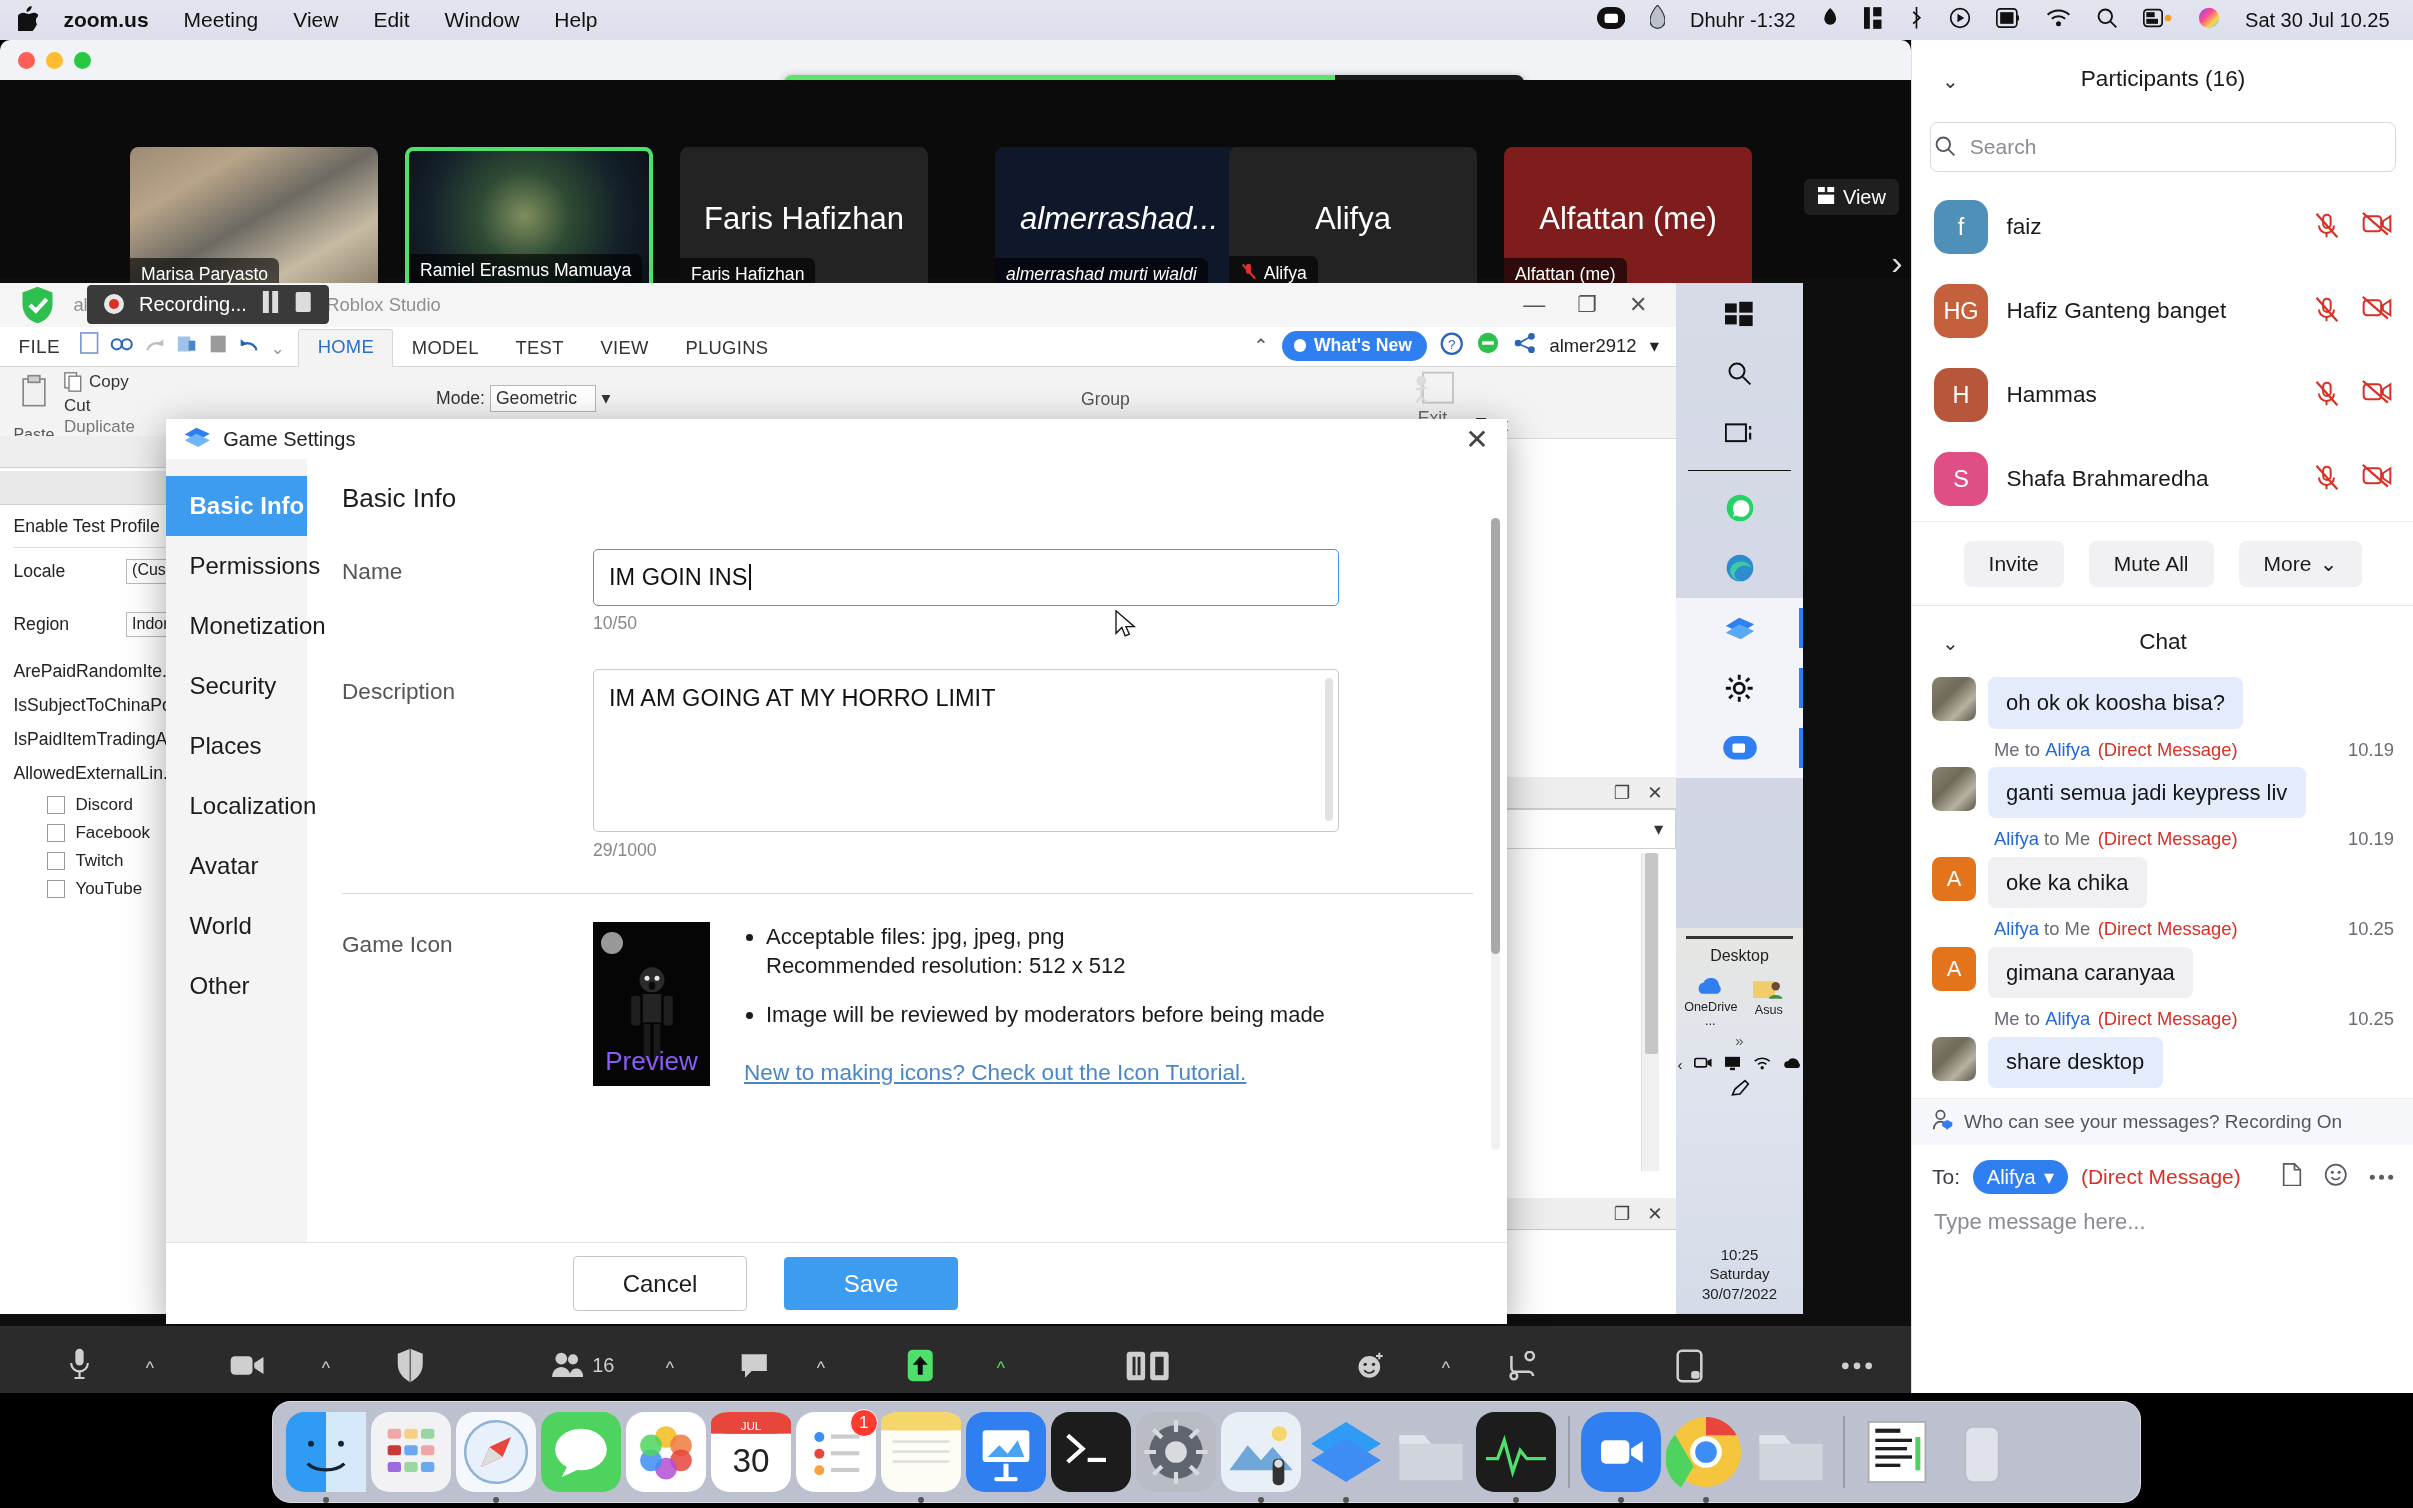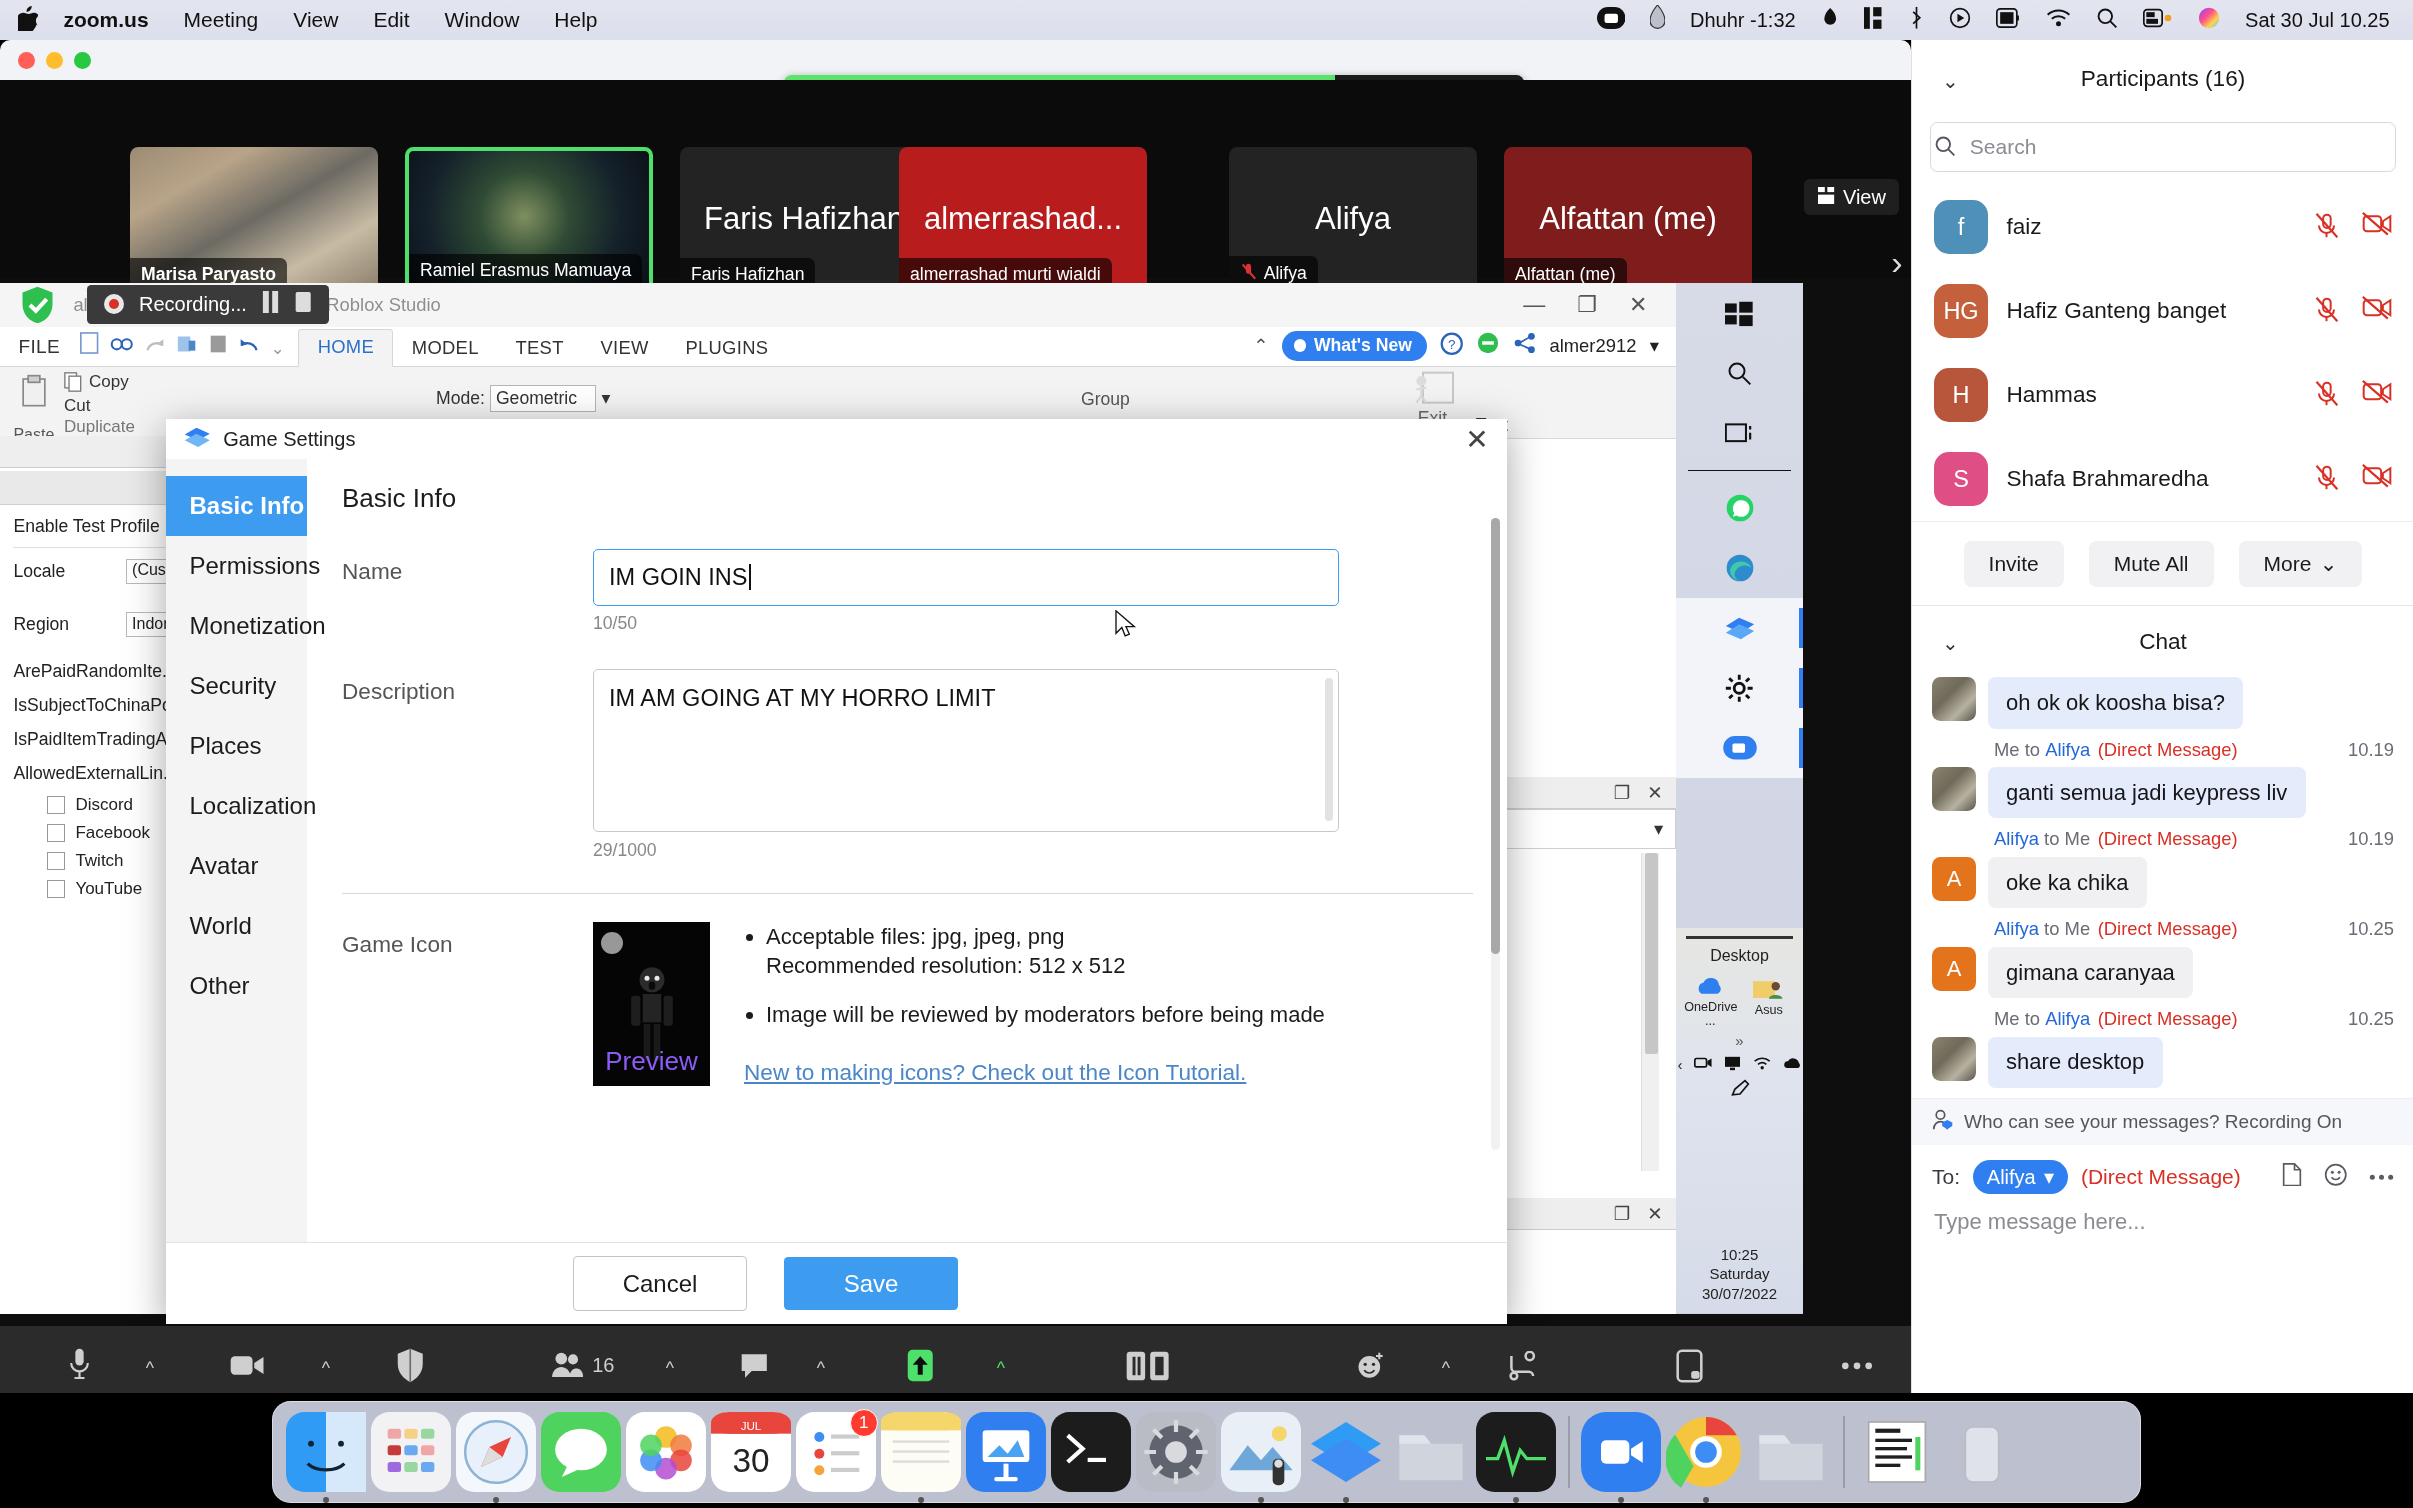--- a/index.html
+++ b/index.html
@@ -69,21 +69,21 @@
     color:#fff; font-size:31px; text-align:center; padding:0 8.4px;
   }
   .tile.active { border:4.2px solid #4ee06a; }
   .strip .viewbtn {
     position:absolute; right:11.7px; top:99px; background:#1f1f1f; color:#fff;
     padding:6.7px 13.4px; border-radius:5.9px; font-size:20px; display:flex; gap:8.4px; align-items:center;
   }
   .strip .chev {
     position:absolute; right:8.4px; top:163px; color:#ddd; font-size:34px;
   }
-  .photo1 { background:linear-gradient(150deg,#9c8b74 0%, #b8a488 25%, #6d6a63 50%, #c8bba4 75%, #8a7e6b 100%);font-weight:bold; }
+  .photo1 { background:linear-gradient(150deg,#9c8b74 0%, #b8a488 25%, #6d6a63 50%, #c8bba4 75%, #8a7e6b 100%); }
   .photo2 { background:radial-gradient(circle at 48% 48%, #7f8f5e 0%, #2e4a34 32%, #14202a 68%, #0c1018 100%); }
 
   
   .rbx {
     position:absolute; left:0; top:243px; width:1676px; height:1031px;
     background:#ffffff; overflow:hidden;
   }
   .rbx-title {
     height:44px; background:#f5f5f5; display:flex; align-items:center;
     padding-left:8.4px; font-size:18.4px; color:#3b3b3b; gap:8.4px; position:relative;
@@ -366,21 +366,21 @@
 
       <div class="tile photo2 active" style="left:405px;">
         <div class="nm">Ramiel Erasmus Mamuaya</div>
       </div>
 
       <div class="tile" style="left:680px;background:#232323;">
         <div class="bigname">Faris Hafizhan</div>
         <div class="nm">Faris Hafizhan</div>
       </div>
 
-      <div class="tile" style="left:899px;background:#b91c1c;">
+      <div class="tile" style="left:995px;background:#0f172a;font-style:italic;">
         <div class="bigname">almerrashad...</div>
         <div class="nm">almerrashad murti wialdi</div>
       </div>
 
       <div class="tile" style="left:1229px;background:#232323;">
         <div class="bigname">Alifya</div>
         <div class="nm">
           <span>
             <svg width="17" height="18.4" viewBox="0 0 20 22">
                 <path d="M10 2a3 3 0 0 1 3 3v6a3 3 0 0 1-6 0V5a3 3 0 0 1 3-3z" fill="#e03030"></path>

